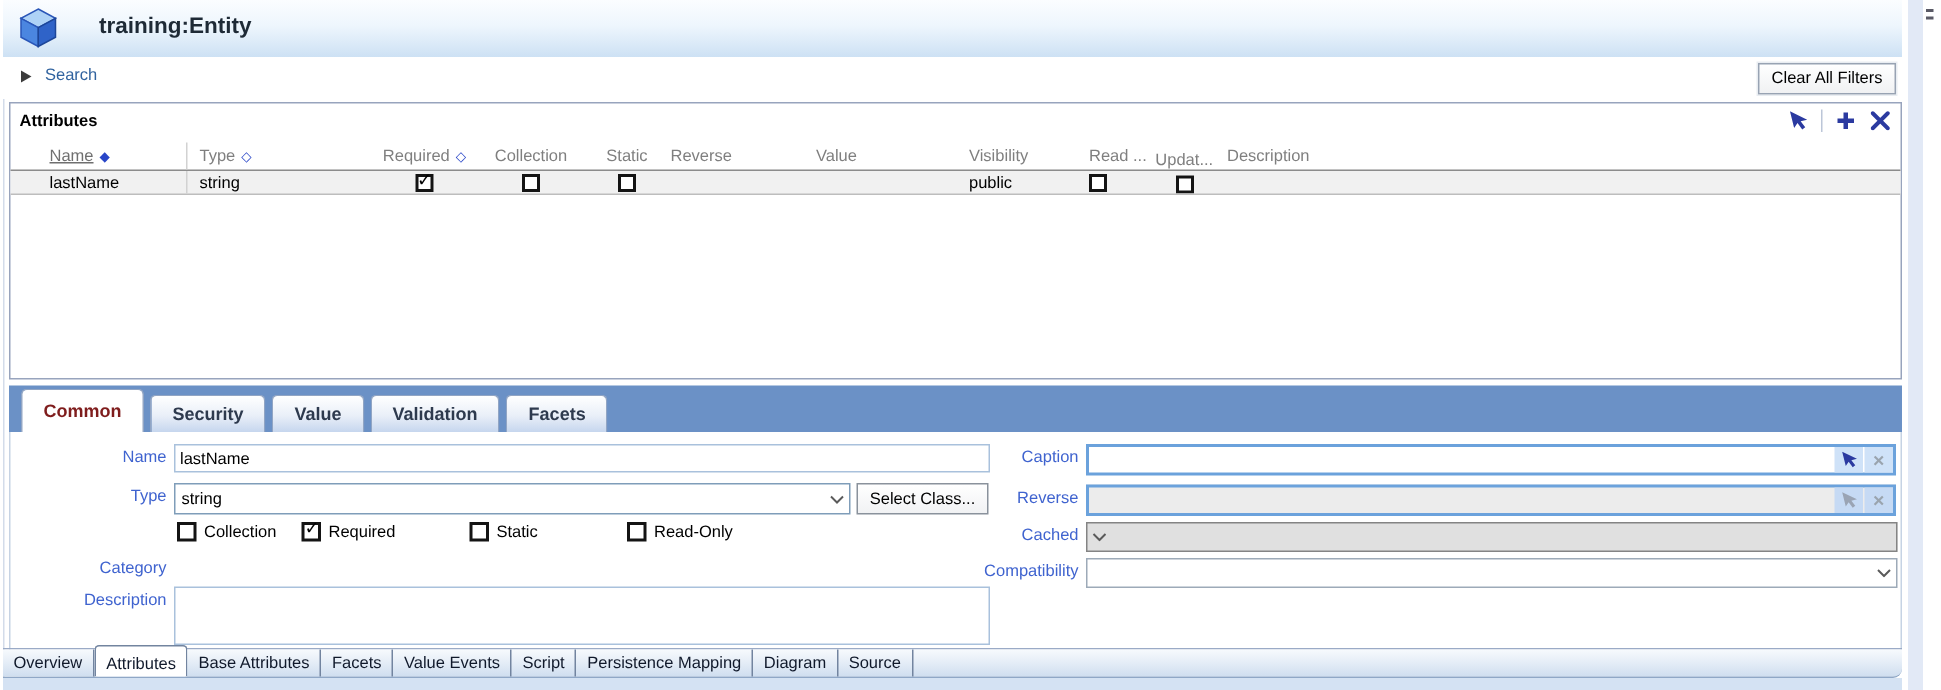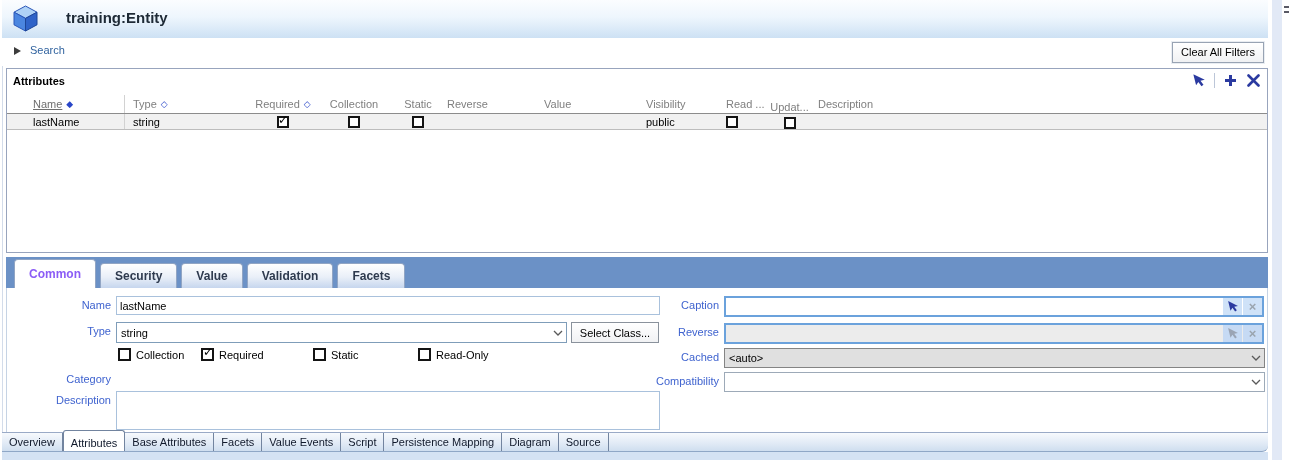--- a/index.html
+++ b/index.html
@@ -60,21 +60,21 @@
   .cb{box-sizing:border-box;width:12px;height:12px;border:2px solid #141414;background:#fff;position:relative;display:inline-block;}
   .cb.checked::after{content:"\2713";position:absolute;left:-1px;top:-5px;font-size:12px;font-weight:bold;color:#000;}
 
   
   .detail-tabbar{position:absolute;left:6px;top:257px;width:1262px;height:31px;background:#6b91c6;}
   .dtabs{position:absolute;left:8px;bottom:0;display:flex;align-items:flex-end;gap:4px;}
   .dtab{height:24px;display:flex;align-items:center;padding:0 14px;
     background:linear-gradient(#ffffff 0%,#e9eff8 55%,#c6d6ee 100%);
     border:1px solid #91a5c4;border-bottom:none;border-radius:4px 4px 0 0;
     font-weight:bold;font-size:12px;color:#2e3a4e;cursor:pointer;}
-  .dtab.active{height:28px;background:#ffffff;color:#8b5cf6;margin-top:36px;}
+  .dtab.active{height:28px;background:#ffffff;color:#7f1d1d;margin-top:36px;}
 
   
   .form-area{position:absolute;left:6px;top:288px;width:1262px;height:145px;background:#ffffff;
     border-left:1px solid #c6d3e4;border-right:1px solid #c6d3e4;box-sizing:border-box;}
   .flabel{position:absolute;color:#3f63cf;text-align:right;}
   .txt{position:absolute;box-sizing:border-box;border:1px solid #a9c1dc;font-family:inherit;font-size:11px;
     padding:1px 3px;background:#fff;color:#000;}
   textarea.txt{resize:none;}
   .combo{position:absolute;box-sizing:border-box;border:1px solid #7f9db9;background:#fff;
     display:flex;align-items:center;cursor:pointer;}
@@ -297,21 +297,20 @@
         </svg>
       </span>
       <span class="mini-btn">
           <span class="mini-x">×</span>
         </span>
     </span>
   </div>
 
   <span class="flabel" style="left:604px;top:63px;width:108px;">Cached</span>
   <div class="combo gray" style="left:717px;top:60px;width:541px;height:20px;">
-    <span class="field-text">&lt;auto&gt;</span>
     <span class="chev">
       <svg width="10" height="6" viewBox="0 0 10 6">
           <polyline points="1,1 5,5 9,1" fill="none" stroke="#5a5a5a" stroke-width="1.3"></polyline>
         </svg>
     </span>
   </div>
 
   <span class="flabel" style="left:604px;top:87px;width:108px;">Compatibility</span>
   <div class="combo" style="left:717px;top:84px;width:541px;height:20px;border-color:#9daab8;">
     <span class="field-text"></span>

